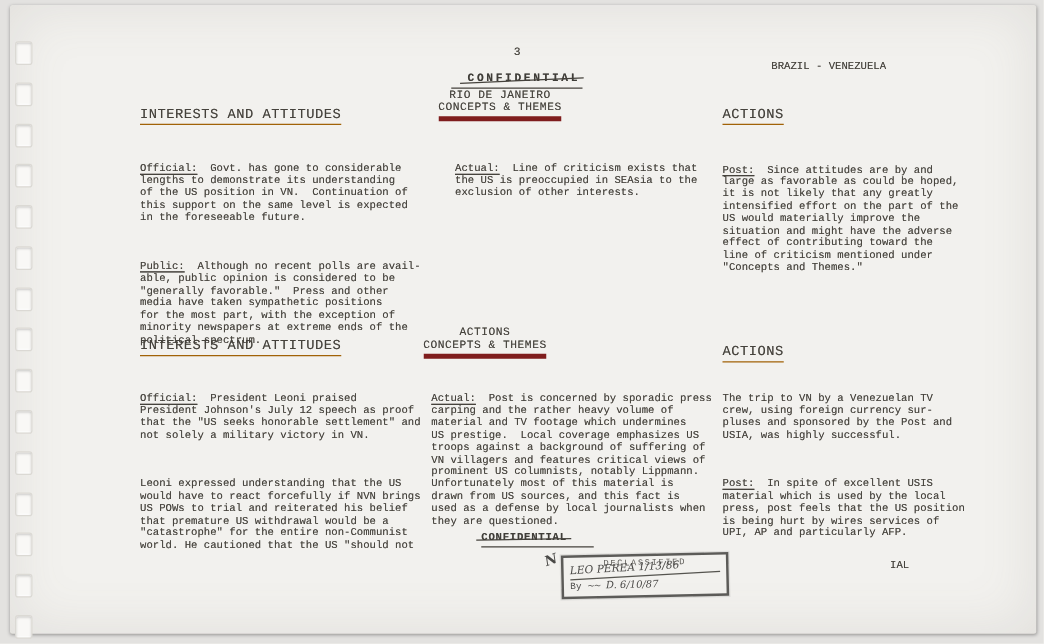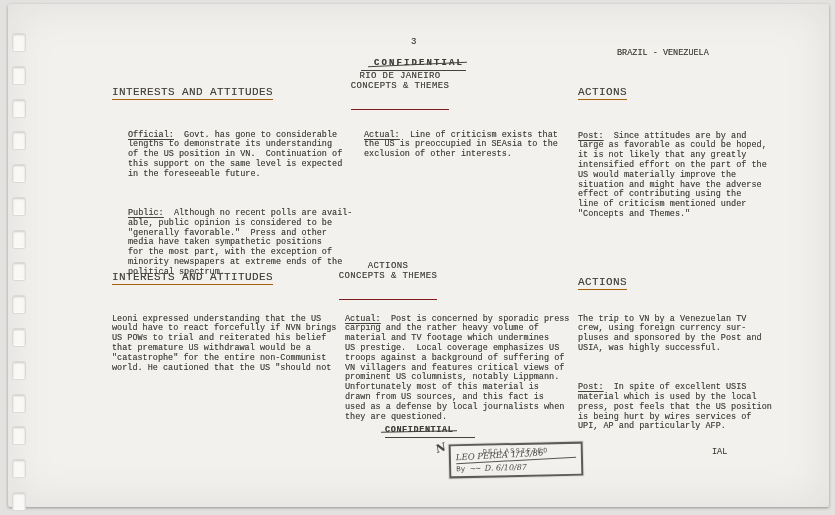--- a/index.html
+++ b/index.html
@@ -19,21 +19,21 @@
   
   .t{position:absolute;color:#45423c;font-size:8.5px;line-height:9.8px;
      text-shadow:0 0 0.5px rgba(69,66,60,0.55);}
   .col{white-space:pre-wrap;width:262px;}
   .para{margin:0 0 9.8px 0;}
   .lbl{text-decoration:underline;text-underline-offset:2px;}
   .head{font-size:11px;letter-spacing:0.4px;border-bottom:1px solid #a16207;
         padding-bottom:1px;white-space:nowrap;}
   .cityblock{text-align:center;font-size:9px;letter-spacing:0.4px;width:100px;}
   .cityblock .city-line{display:block;}
-  .cityblock .city-sub{display:inline-block;border-bottom:1px solid #7f1d1d;padding-bottom:17px;}
+  .cityblock .city-sub{display:inline-block;border-bottom:4px solid #7f1d1d;padding-bottom:1px;}
   
   .conf{font-size:9px;font-weight:bold;letter-spacing:2.1px;color:#3f3d38;}
   .conf .inner{position:relative;display:inline-block;padding-bottom:2px;}
   .conf .inner::after{content:"";position:absolute;left:-6px;right:-3px;top:44%;
         border-top:1.6px solid #45423c;transform:rotate(-2.5deg);}
   .conf .inner::before{content:"";position:absolute;left:-13px;right:-2px;bottom:0;
         border-top:1.1px solid #45423c;}
   .conf2{font-size:8.5px;font-weight:bold;letter-spacing:0.6px;color:#3f3d38;}
   .conf2 .inner{position:relative;display:inline-block;padding-bottom:2px;}
   .conf2 .inner::after{content:"";position:absolute;left:-4px;right:-4px;top:42%;
@@ -83,21 +83,21 @@
     <span class="inner">CONFIDENTIAL</span>
   </div>
 
   <div class="t cityblock" style="left:350px;top:72px;">
     <span class="city-line">RIO DE JANEIRO</span>
     <span class="city-sub">CONCEPTS &amp; THEMES</span>
   </div>
   <div class="t head" style="left:112px;top:88px;">INTERESTS AND ATTITUDES</div>
   <div class="t head" style="left:578px;top:88px;">ACTIONS</div>
 
-  <div class="t col" style="left:128px;top:111px;">
+  <div class="t col" style="left:112px;top:111px;">
     <p class="para"><span class="lbl">Official:</span><span>  Govt. has gone to considerable
 lengths to demonstrate its understanding
 of the US position in VN.  Continuation of
 this support on the same level is expected
 in the foreseeable future.</span></p>
     <p class="para"><span class="lbl">Public:</span><span>  Although no recent polls are avail-
 able, public opinion is considered to be
 "generally favorable."  Press and other
 media have taken sympathetic positions
 for the most part, with the exception of
@@ -109,33 +109,37 @@
 the US is preoccupied in SEAsia to the
 exclusion of other interests.</span></p>
   </div>
   <div class="t col" style="left:578px;top:112px;width:230px;">
     <p class="para"><span class="lbl">Post:</span><span>  Since attitudes are by and
 large as favorable as could be hoped,
 it is not likely that any greatly
 intensified effort on the part of the
 US would materially improve the
 situation and might have the adverse
-effect of contributing using the
+effect of contributing toward the
 line of criticism mentioned under
 "Concepts and Themes."</span></p>
   </div>
 
   <div class="t cityblock" style="left:338px;top:262px;">
     <span class="city-line">ACTIONS</span>
     <span class="city-sub">CONCEPTS &amp; THEMES</span>
   </div>
   <div class="t head" style="left:112px;top:273px;">INTERESTS AND ATTITUDES</div>
   <div class="t head" style="left:578px;top:278px;">ACTIONS</div>
 
   <div class="t col" style="left:112px;top:295px;">
+    <p class="para"><span class="lbl">Official:</span><span>  President Leoni praised
+President Johnson's July 12 speech as proof
+that the "US seeks honorable settlement" and
+not solely a military victory in VN.</span></p>
     <p class="para"><span class="lbl"></span><span>Leoni expressed understanding that the US
 would have to react forcefully if NVN brings
 US POWs to trial and reiterated his belief
 that premature US withdrawal would be a
 "catastrophe" for the entire non-Communist
 world. He cautioned that the US "should not</span></p>
   </div>
   <div class="t col" style="left:345px;top:295px;">
     <p class="para"><span class="lbl">Actual:</span><span>  Post is concerned by sporadic press
 carping and the rather heavy volume of

